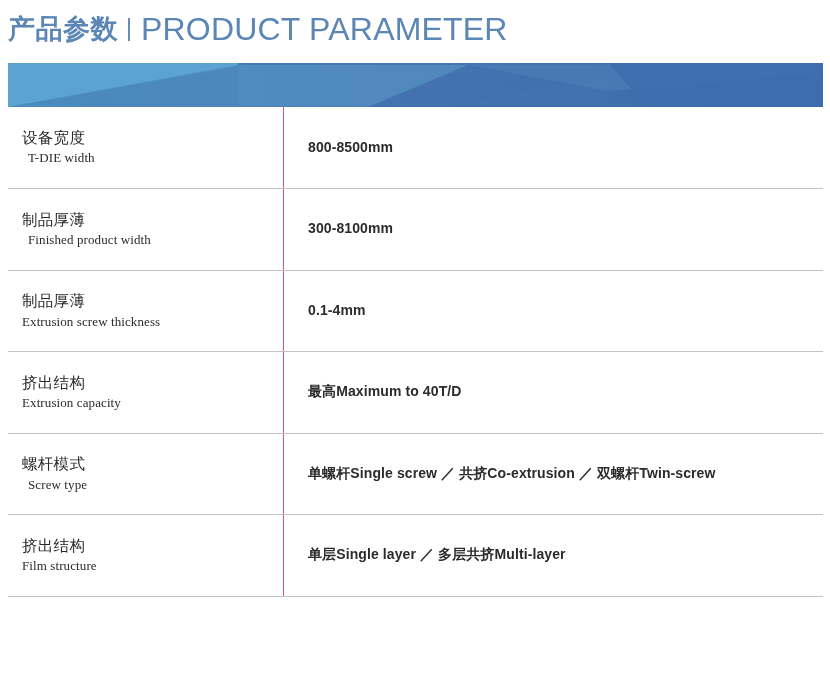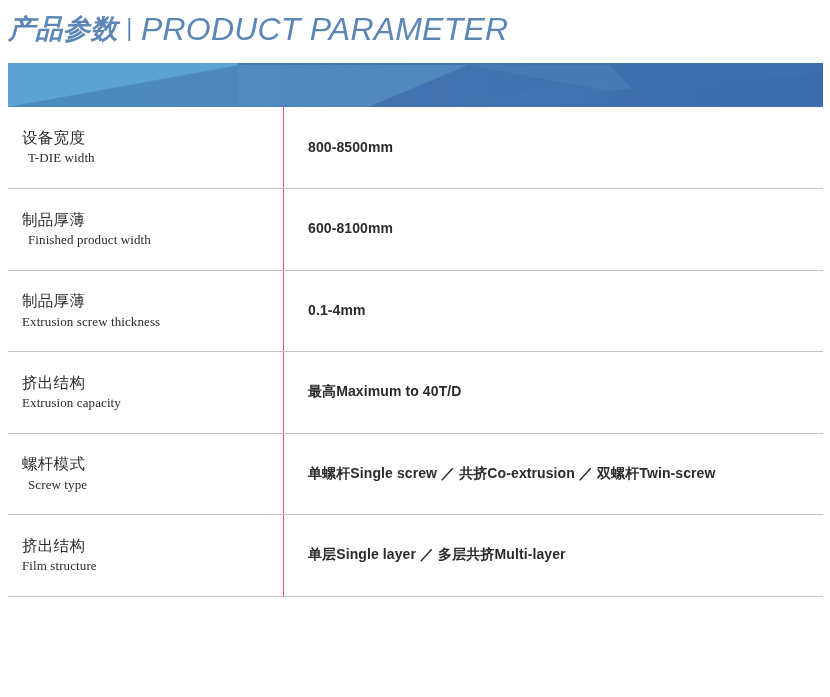--- a/index.html
+++ b/index.html
@@ -25,21 +25,20 @@
 
   
   .title-bar {
     position: absolute;
     left: 8px;
     top: 9px;
     height: 40px;
     display: flex;
     align-items: center;
     white-space: nowrap;
-    font-style: italic;
   }
   .title-cn {
     font-size: 27px;
     font-weight: 700;
     color: #5b86b5;
     letter-spacing: 0.5px;
     line-height: 1;
   }
   .title-sep {
     font-size: 23px;
@@ -192,21 +191,21 @@
           <span class="val">800-8500mm</span>
         </td>
       </tr>
 
       <tr>
         <td class="col-label">
           <span class="lbl-cn">制品厚薄</span>
           <span class="lbl-en indented">Finished product width</span>
         </td>
         <td class="col-value">
-          <span class="val">600-8100mm</span>
+          <span class="val">300-8100mm</span>
         </td>
       </tr>
 
       <tr>
         <td class="col-label">
           <span class="lbl-cn">制品厚薄</span>
           <span class="lbl-en">Extrusion screw thickness</span>
         </td>
         <td class="col-value">
           <span class="val">0.1-4mm</span>

